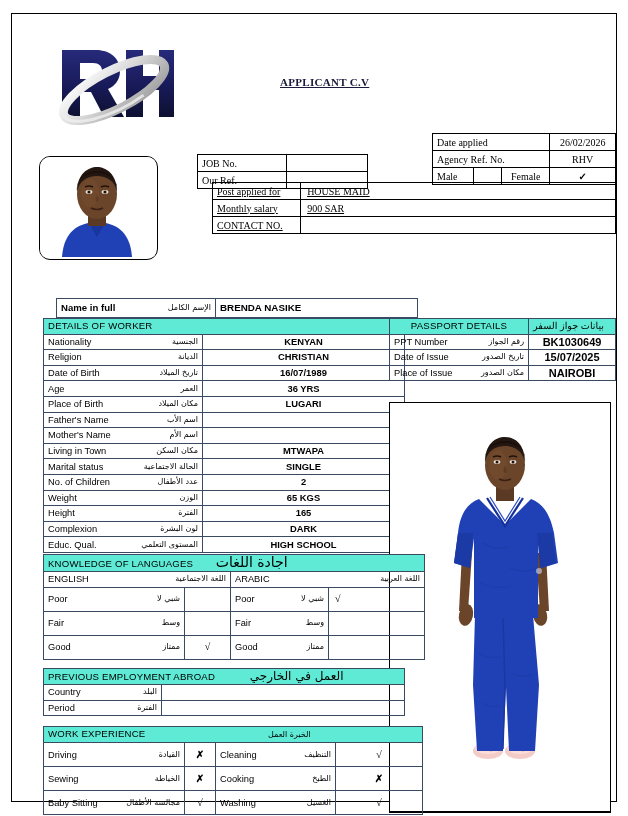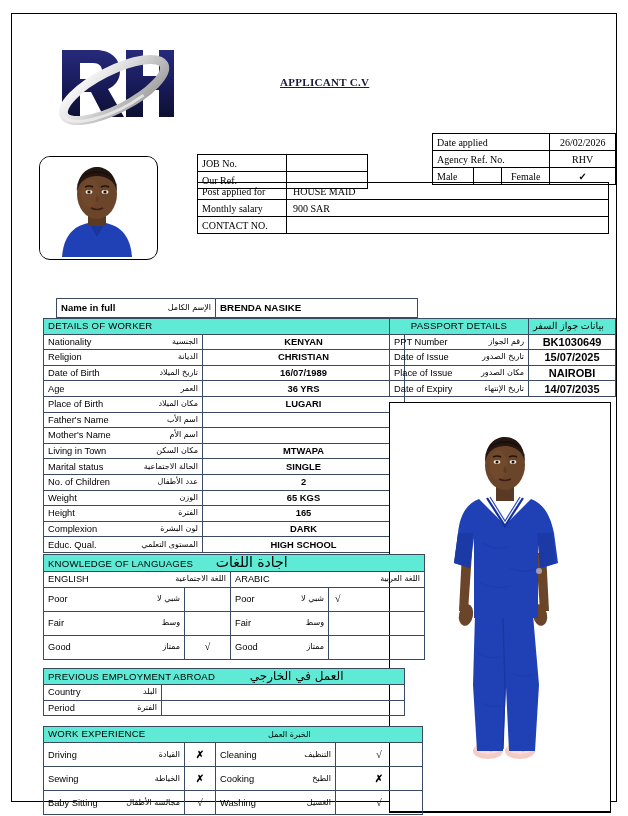--- a/index.html
+++ b/index.html
@@ -25,21 +25,21 @@
   .photo-small{
     position:absolute;left:27px;top:142px;width:117px;height:102px;
     border:1.3px solid #000;border-radius:11px;overflow:hidden;background:#fff;
   }
   
   .tbl{position:absolute;border-collapse:collapse;
        font-family:"Liberation Serif", serif;font-size:10px;color:#000;}
   .tbl td{border:1px solid #000;padding:1px 4px;height:14px;line-height:13px;
           vertical-align:middle;}
   #t-job{left:185px;top:140px;}
-  #t-post{left:185px;top:168px;}
+  #t-post{left:200px;top:168px;text-decoration:underline;}
   #t-right{left:420px;top:119px;}
   .ctr{text-align:center;}
   
   .mt{position:absolute;border-collapse:collapse;font-size:9.3px;color:#000;
       font-family:"Liberation Sans", sans-serif;}
   .mt td{border:.8px solid #3b4a63;padding:0 4px;height:14.6px;line-height:14px;
          vertical-align:middle;white-space:nowrap;}
   .bandrow td{background:#5eead4;font-size:9.6px;letter-spacing:.2px;}
   .en{display:inline-block;}
   .ar{float:right;direction:rtl;font-family:"DejaVu Sans", sans-serif;font-size:8px;}
@@ -271,24 +271,20 @@
           <td class="valp" style="width:80px">BK1030649</td>
         </tr>
         <tr>
           <td style="width:140px"><span class="en">Date of Issue</span><span class="ar">تاريخ  الصدور</span></td>
           <td class="valp" style="width:80px">15/07/2025</td>
         </tr>
         <tr>
           <td style="width:140px"><span class="en">Place of Issue</span><span class="ar">مكان  الصدور</span></td>
           <td class="valp" style="width:80px">NAIROBI</td>
         </tr>
-        <tr>
-          <td style="width:140px"><span class="en">Date of Expiry</span><span class="ar">تاريخ الإنتهاء</span></td>
-          <td class="valp" style="width:80px">14/07/2035</td>
-        </tr>
       </tbody>
   </table>
 
   <div class="photo-big">
     <svg width="220" height="408" viewBox="0 0 220 408">
       <rect x="0" y="0" width="220" height="408" fill="#ffffff"></rect>
 
       <ellipse cx="98" cy="348" rx="15" ry="8" fill="#f3ccc8"></ellipse>
       <ellipse cx="130" cy="348" rx="15" ry="8" fill="#f3ccc8"></ellipse>
       <ellipse cx="98" cy="345" rx="13" ry="6" fill="#fadcd8"></ellipse>

